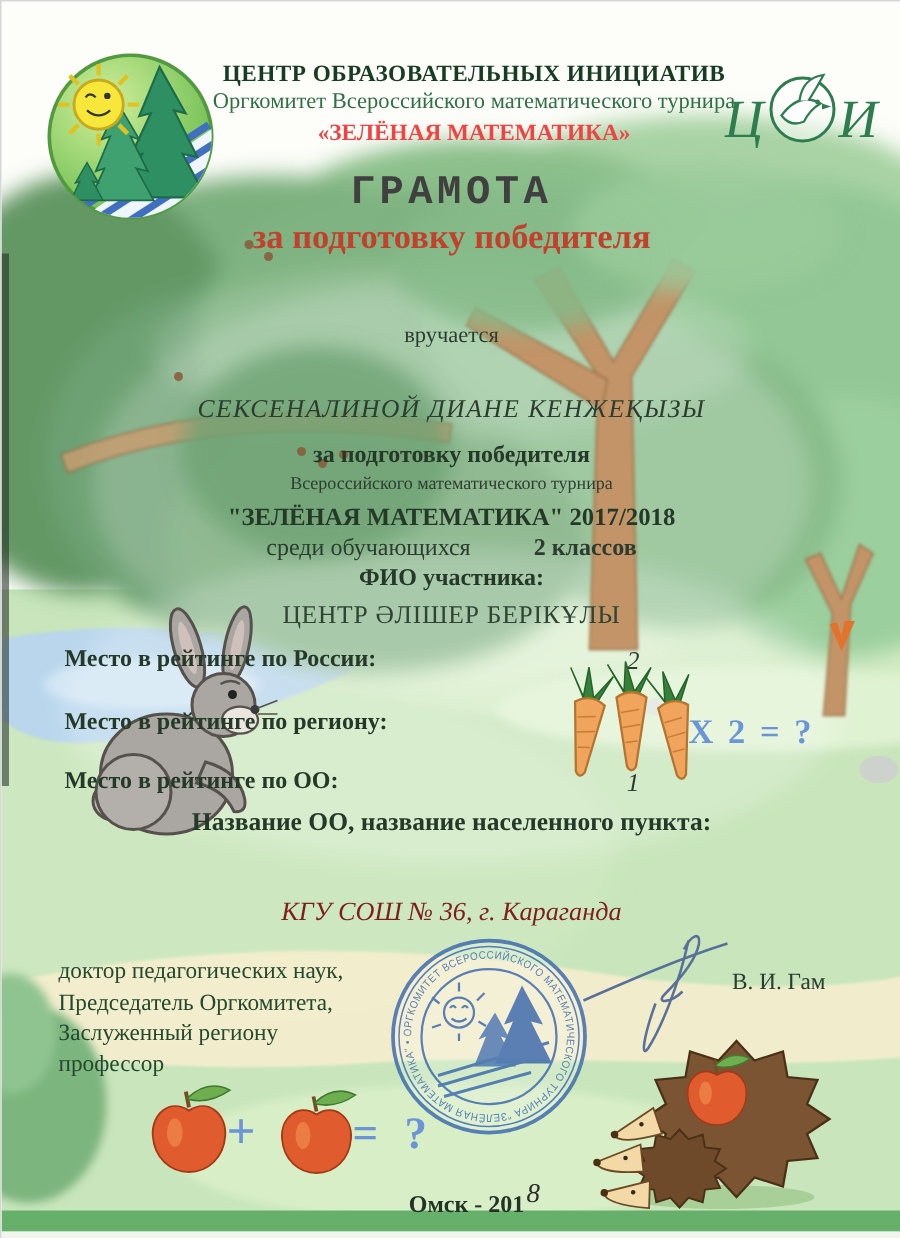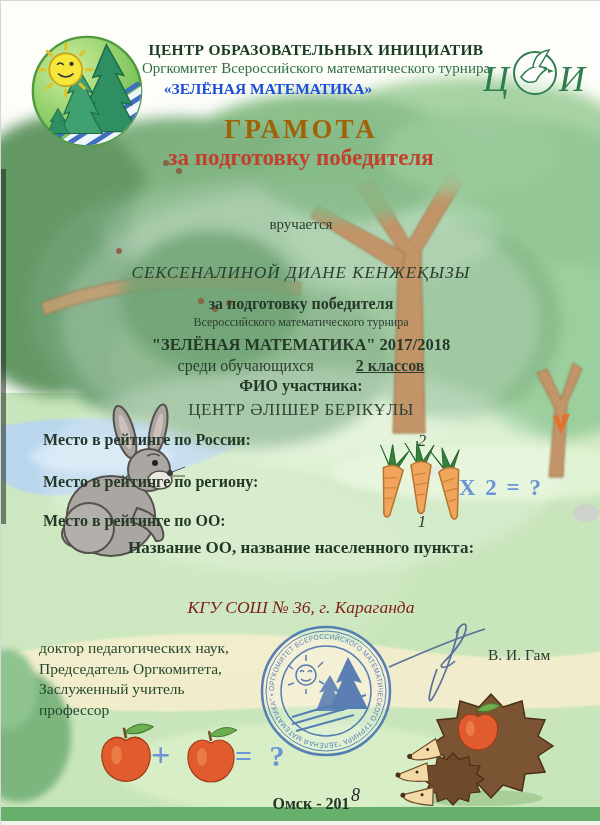--- a/index.html
+++ b/index.html
@@ -6,30 +6,30 @@
   .page{position:relative;width:600px;height:825px;background:#fdfdfa;overflow:hidden;
         font-family:"Liberation Serif","DejaVu Serif",serif;border:1px solid #d6d6d6;margin:0 auto;}
   .abs{position:absolute;}
   svg{display:block;}
   .bg{position:absolute;left:0;top:0;z-index:0;}
   .fg{position:absolute;left:0;top:0;z-index:2;pointer-events:none;}
   .txt{position:absolute;z-index:3;}
   .ctr{left:0;width:600px;text-align:center;}
   .hdr1{top:40px;left:30px;width:570px;text-align:center;font-weight:bold;font-size:15.5px;color:#173c22;letter-spacing:.3px;}
   .hdr2{top:59px;left:30px;width:570px;text-align:center;font-size:15px;color:#2f6f45;}
-  .hdr3{top:79px;left:30px;width:474px;text-align:center;font-weight:bold;font-size:15.5px;color:#1d4ed8;}
-  .title1{top:113px;font-weight:bold;font-size:27px;color:#a16207;letter-spacing:3px;}
+  .hdr3{top:79px;left:30px;width:570px;text-align:center;font-weight:bold;font-size:15.5px;color:#ef4444;}
+  .title1{top:113px;font-weight:bold;font-size:27px;color:#404040;letter-spacing:3px;font-family:Liberation Mono, monospace;}
   .title2{top:144px;font-weight:bold;font-size:23px;color:#c2402c;}
   .given{top:215px;font-size:15px;color:#2c3d30;}
   .recipient{top:262px;font-style:italic;font-size:17px;color:#2c3d30;letter-spacing:1px;}
   .reason{top:294px;font-weight:bold;font-size:16px;color:#253928;}
   .tline{top:314px;font-size:12px;color:#2c3d30;}
   .tname{top:334px;font-weight:bold;font-size:16.5px;color:#253928;}
   .among{top:356px;font-size:16px;color:#2c3d30;}
-  .among b{text-decoration:underline;margin-left:38px;}
+  .among b{margin-left:38px;}
   .plabel{top:376px;font-weight:bold;font-size:16px;color:#253928;}
   .pname{top:399px;font-size:17px;color:#2f4434;letter-spacing:.5px;}
   .rlabel{right:228px;width:330px;text-align:left;font-weight:bold;font-size:16px;color:#253928;}
   .rval{left:398px;width:46px;text-align:center;font-style:italic;font-size:17px;color:#2c3d30;z-index:1;}
   .school-l{top:537px;font-weight:bold;font-size:17px;color:#253928;}
   .school-v{top:596px;font-style:italic;font-size:17.5px;color:#7f1d1d;}
   .sigblock{left:38px;top:637px;width:230px;font-size:15.5px;line-height:20.5px;color:#24482e;}
   .signer{left:487px;top:645px;font-size:15.5px;color:#2c3d30;}
   .xeq{left:458px;top:474px;font-weight:bold;font-size:23px;color:#6b95d6;letter-spacing:2px;}
   .aplus{left:150px;top:735px;font-weight:bold;font-size:34px;color:#6b95d6;}
@@ -200,21 +200,21 @@
   <div class="txt rval" style="top:511px">1</div>
 
   <div class="txt xeq">X 2 = ?</div>
 
   <div class="txt ctr school-l">Название ОО, название населенного пункта:</div>
   <div class="txt ctr school-v">КГУ СОШ № 36, г. Караганда</div>
 
   <div class="txt sigblock">
     <div>доктор педагогических наук,</div>
     <div>Председатель Оргкомитета,</div>
-    <div>Заслуженный учитель</div>
+    <div>Заслуженный региону</div>
     <div>профессор</div>
   </div>
   <div class="txt signer">В. И. Гам</div>
 
   <div class="txt aplus">+</div>
   <div class="txt aeq">= ?</div>
 
   <div class="txt city">Омск - 201</div>
   <div class="txt year8">8</div>
 

